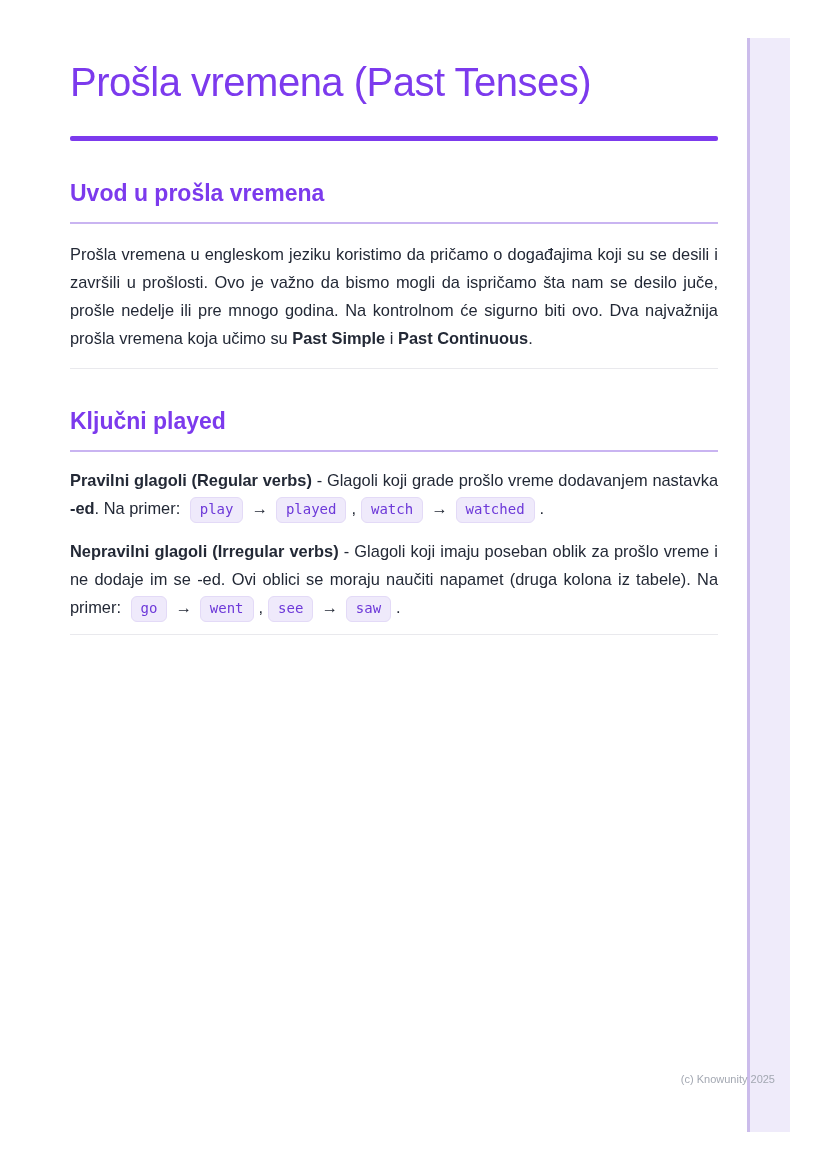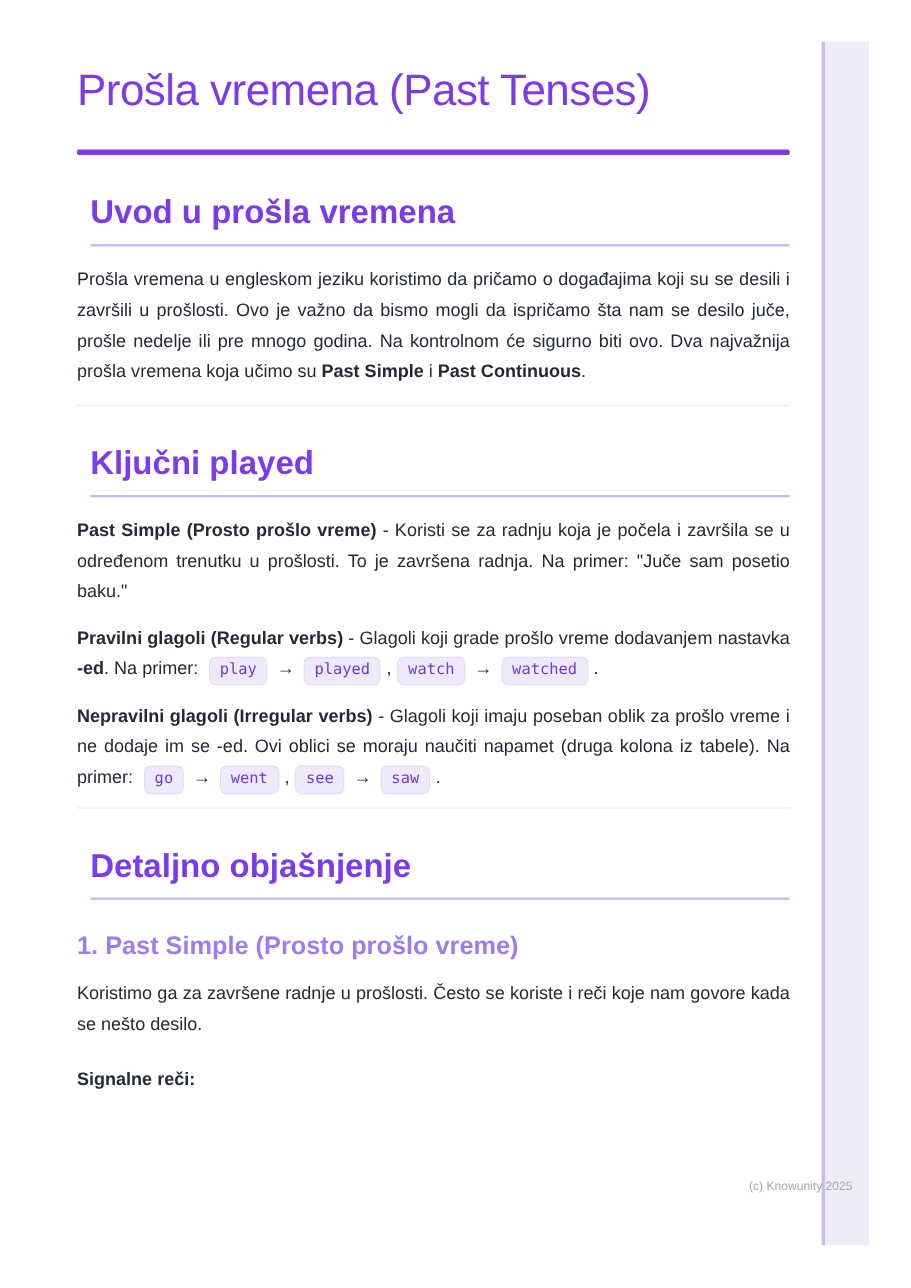--- a/index.html
+++ b/index.html
@@ -31,22 +31,22 @@
     margin:58px 0 0 0;
     font-size:40px;line-height:48px;font-weight:400;
     letter-spacing:-0.5px;
     color:var(--accent);
   }
   .title-rule{
     height:5px;background:var(--accent);
     margin-top:30px;border-radius:2px;
   }
   .section-heading{
-    margin:36px 0 0 12px;
-    font-size:30px;line-height:33px;font-weight:700;
+    margin:36px 0 0 0;
+    font-size:23px;line-height:33px;font-weight:700;
     color:var(--accent);
     padding-bottom:12px;
     border-bottom:2px solid var(--underline);
   }
   .sub-heading{
     margin:28px 0 0 0;
     font-size:23px;line-height:27px;font-weight:700;
     color:var(--accent-soft);
   }
   p.body{
@@ -114,31 +114,24 @@
     <section>
       <h2 class="section-heading">Uvod u prošla vremena</h2>
       <p class="body first"><span>Prošla vremena u engleskom jeziku koristimo da pričamo o događajima koji su se desili i završili u prošlosti. Ovo je važno da bismo mogli da ispričamo šta nam se desilo juče, prošle nedelje ili pre mnogo godina. Na kontrolnom će sigurno biti ovo. Dva najvažnija prošla vremena koja učimo su </span><strong>Past Simple</strong><span> i </span><strong>Past Continuous</strong><span>.</span></p>
     </section>
 
     <div class="section-divider"></div>
 
     <section>
       <h2 class="section-heading">Ključni played</h2>
 
-      <p class="body first"><strong>Past Simple (Prosto prošlo vreme)</strong><span> - Koristi se za radnju koja je počela i završila se u određenom trenutku u prošlosti. To je završena radnja. Na primer: "Juče sam posetio baku."</span></p>
 
 
       <p class="body follow"><strong>Pravilni glagoli (Regular verbs)</strong><span> - Glagoli koji grade prošlo vreme dodavanjem nastavka </span><strong>-ed</strong><span>. Na primer: </span><span class="chip">play</span><span class="arrow">→</span><span class="chip">played</span><span>,</span><span class="chip">watch</span><span class="arrow">→</span><span class="chip">watched</span><span>.</span></p>
 
       <p class="body follow"><strong>Nepravilni glagoli (Irregular verbs)</strong><span> - Glagoli koji imaju poseban oblik za prošlo vreme i ne dodaje im se -ed. Ovi oblici se moraju naučiti napamet (druga kolona iz tabele). Na primer: </span><span class="chip">go</span><span class="arrow">→</span><span class="chip">went</span><span>,</span><span class="chip">see</span><span class="arrow">→</span><span class="chip">saw</span><span>.</span></p>
     </section>
 
     <div class="section-divider second"></div>
 
-    <section>
-      <h2 class="section-heading">Detaljno objašnjenje</h2>
-      <h3 class="sub-heading">1. Past Simple (Prosto prošlo vreme)</h3>
-      <p class="body">Koristimo ga za završene radnje u prošlosti. Često se koriste i reči koje nam govore kada se nešto desilo.</p>
-      <p class="signal"><strong>Signalne reči:</strong></p>
-    </section>
 
   </div>
 </div>
 
 </body></html>

